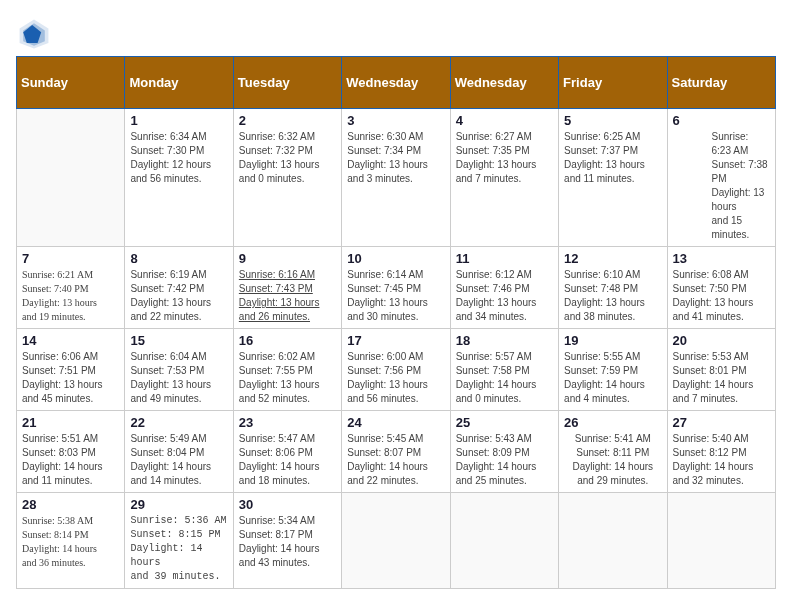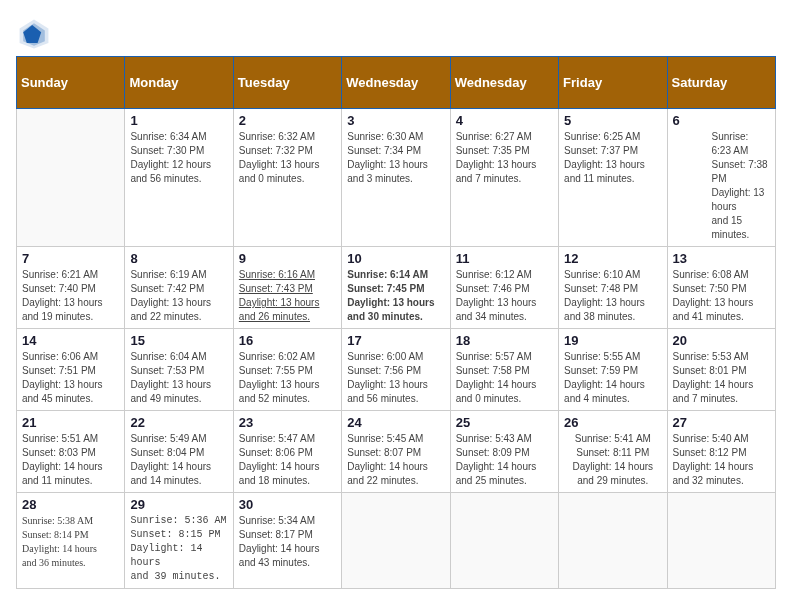--- a/index.html
+++ b/index.html
@@ -164,42 +164,42 @@
           <span class="day-num">6</span>
           <div class="day-detail" style="white-space: pre-line; margin-left: 39px;">Sunrise: 6:23 AM
 Sunset: 7:38 PM
 Daylight: 13 hours
 and 15 minutes.</div>
         </td>
       </tr>
       <tr>
         <td>
           <span class="day-num">7</span>
-          <div class="day-detail" style="white-space: pre-line;">Sunrise: 6:21 AM
+          <div class="day-detail" style="white-space: pre-line; font-family: Liberation Serif, serif;">Sunrise: 6:21 AM
 Sunset: 7:40 PM
 Daylight: 13 hours
 and 19 minutes.</div>
         </td>
         <td>
           <span class="day-num">8</span>
           <div class="day-detail" style="white-space: pre-line;">Sunrise: 6:19 AM
 Sunset: 7:42 PM
 Daylight: 13 hours
 and 22 minutes.</div>
         </td>
         <td>
           <span class="day-num">9</span>
           <div class="day-detail" style="white-space: pre-line; text-decoration: underline;">Sunrise: 6:16 AM
 Sunset: 7:43 PM
 Daylight: 13 hours
 and 26 minutes.</div>
         </td>
         <td>
           <span class="day-num">10</span>
-          <div class="day-detail" style="white-space: pre-line; font-weight: bold;">Sunrise: 6:14 AM
+          <div class="day-detail" style="white-space: pre-line;">Sunrise: 6:14 AM
 Sunset: 7:45 PM
 Daylight: 13 hours
 and 30 minutes.</div>
         </td>
         <td>
           <span class="day-num">11</span>
           <div class="day-detail" style="white-space: pre-line;">Sunrise: 6:12 AM
 Sunset: 7:46 PM
 Daylight: 13 hours
 and 34 minutes.</div>

